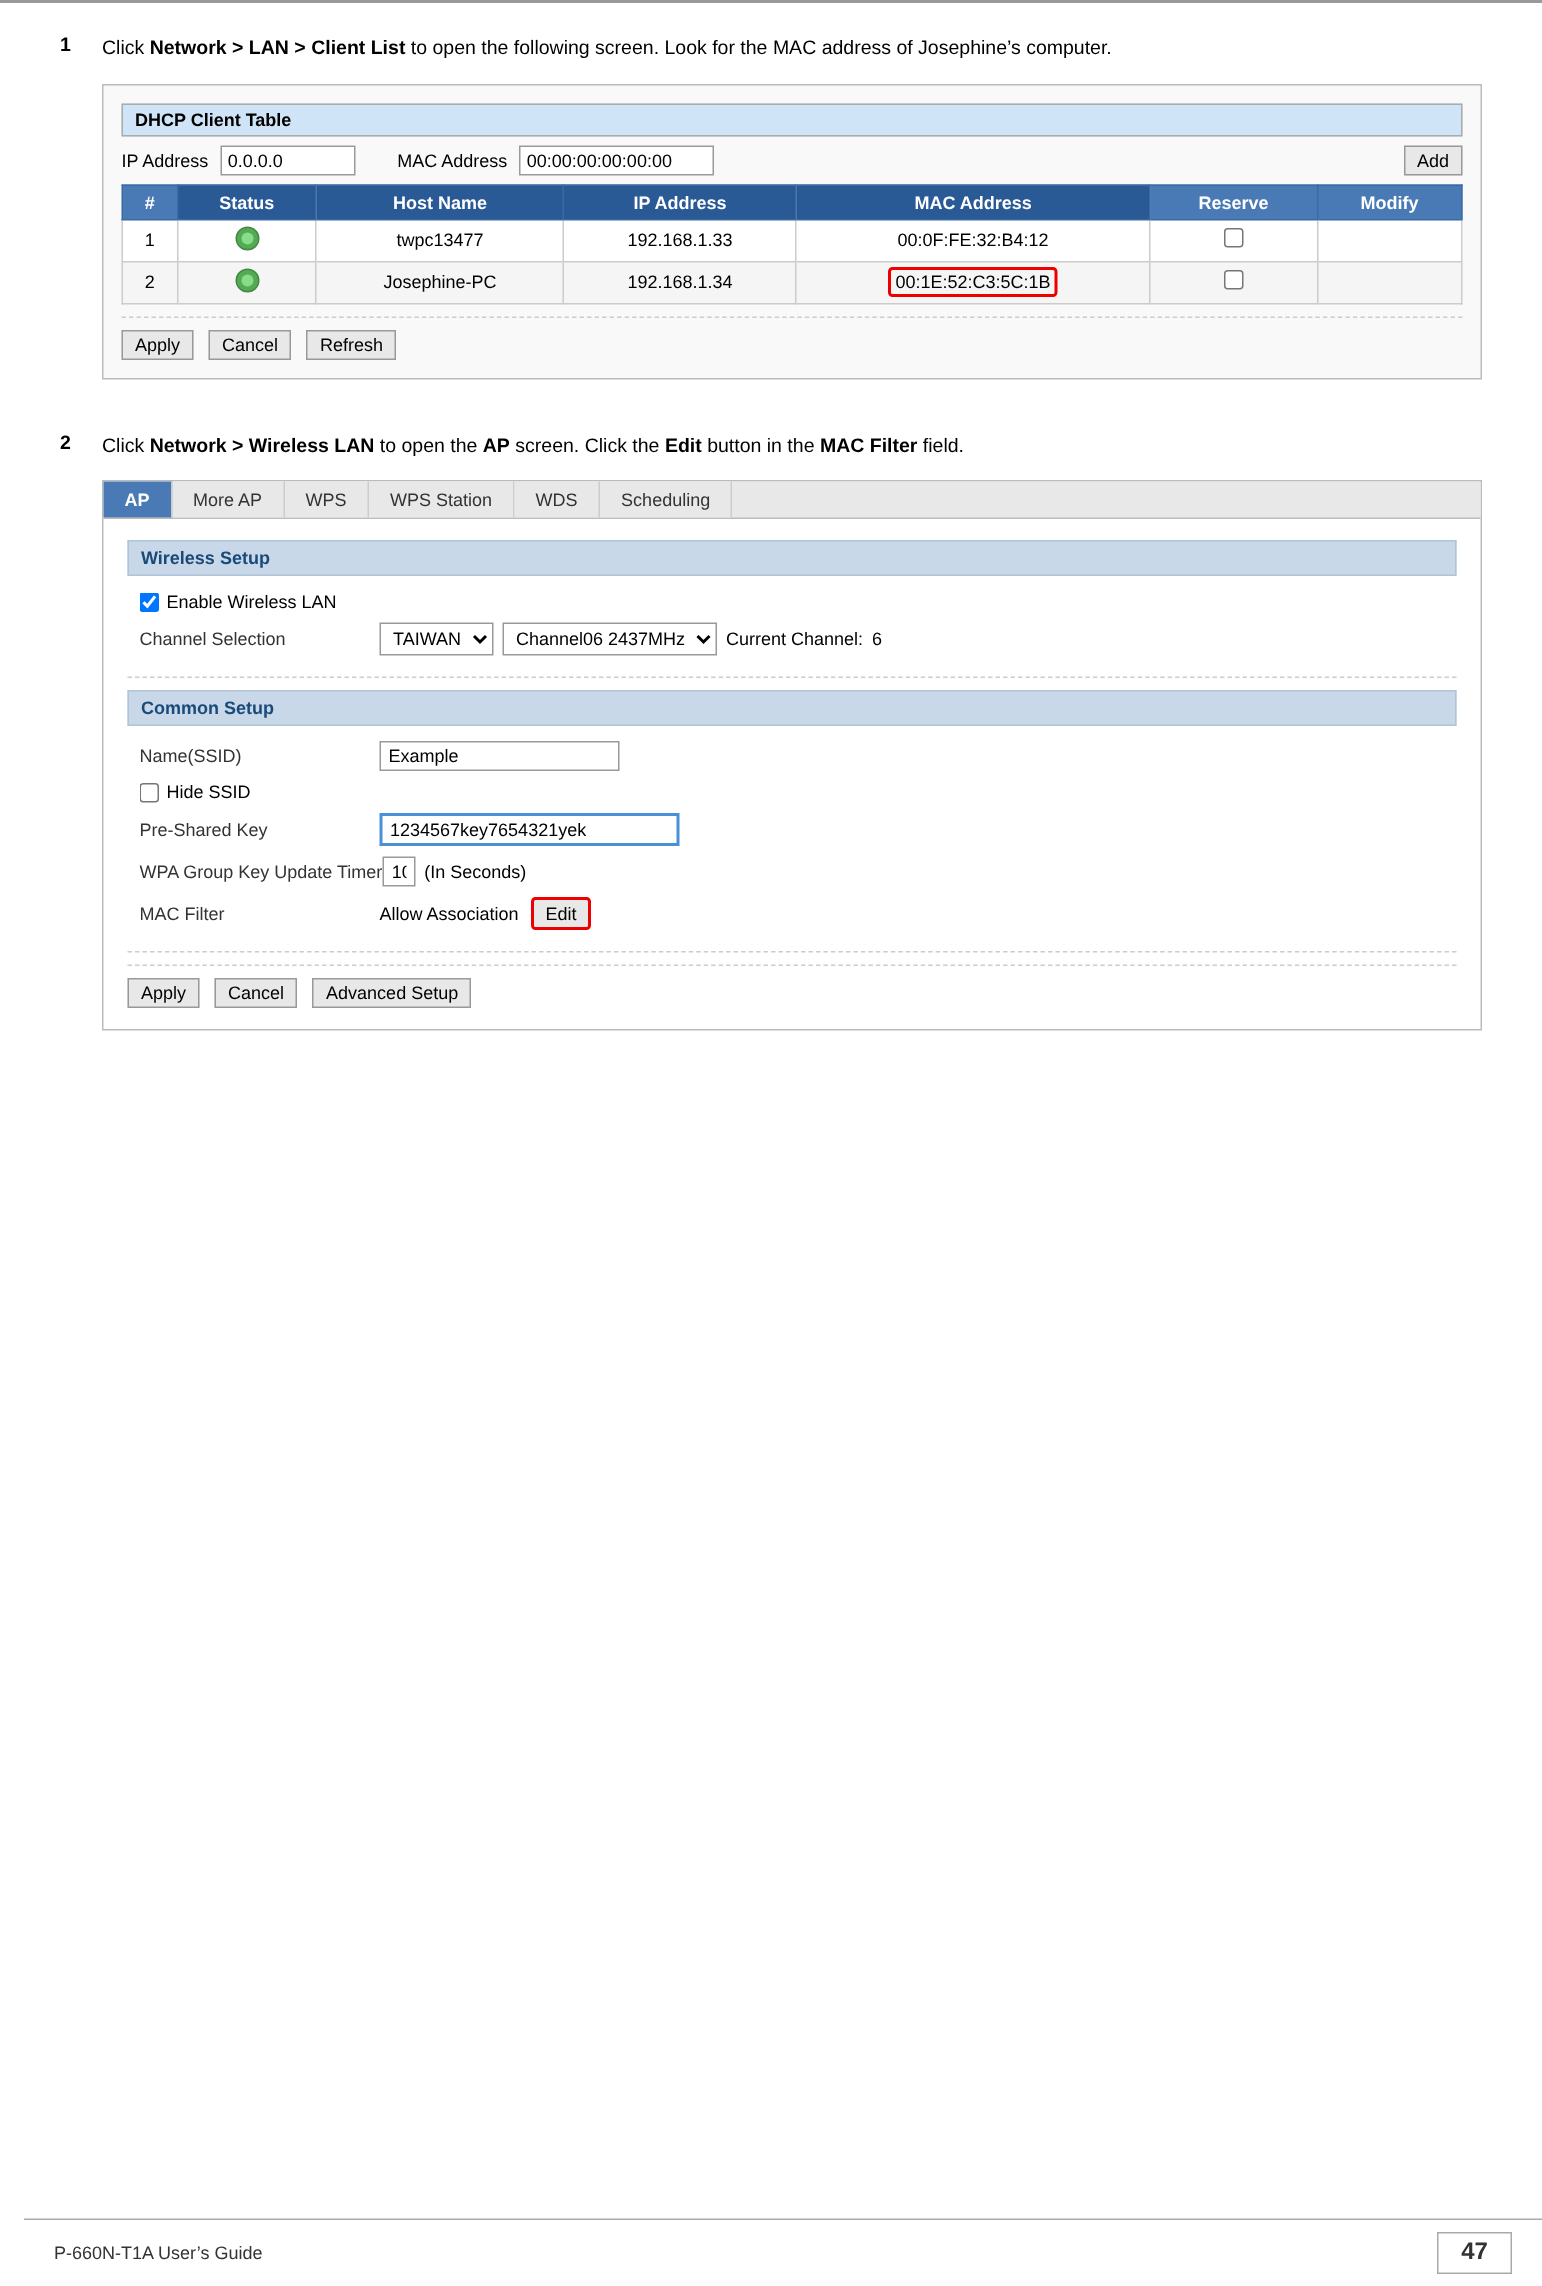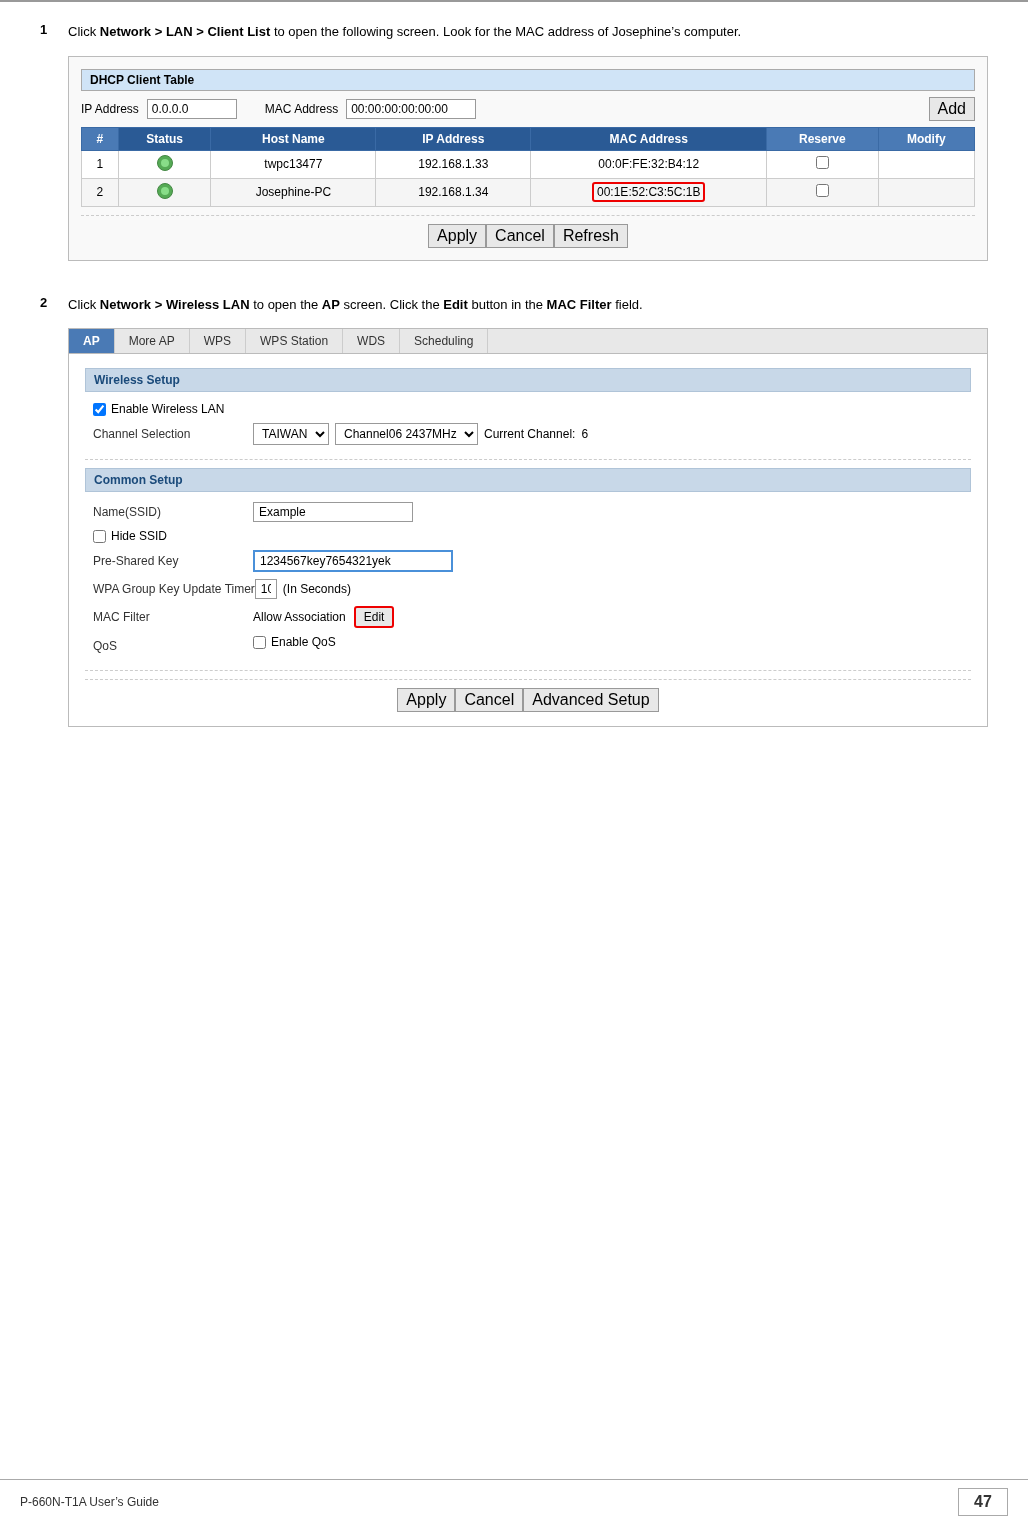--- a/index.html
+++ b/index.html
@@ -72,21 +72,21 @@
     .dhcp-input {
       border: 1px solid #999;
       padding: 2px 4px;
       font-size: 12px;
       background: #fff;
     }
     .btn-small {
       border: 1px solid #999;
       background: #e8e8e8;
       padding: 2px 8px;
-      font-size: 16px;
+      font-size: 12px;
       cursor: pointer;
     }
     .dhcp-table {
       width: 100%;
       border-collapse: collapse;
       font-size: 12px;
       margin-bottom: 8px;
     }
     .dhcp-table th {
       background: #4a7ab5;
@@ -122,21 +122,21 @@
       border-radius: 50%;
     }
     .mac-highlight {
       border: 2px solid #e00;
       border-radius: 3px;
       padding: 1px 3px;
       color: #000;
     }
     .btn-row {
       display: flex;
-      justify-content: center;
+      gap: 10px;
       margin-top: 6px;
       border-top: 1px dashed #ccc;
       padding-top: 8px;
     }
     
     .wlan-screen {
       border: 1px solid #bbb;
       background: #fff;
       padding: 0;
     }
@@ -234,21 +234,21 @@
     }
     .divider-dashed {
       border: none;
       border-top: 1px dashed #ccc;
       margin: 8px 0;
     }
     
     .page-footer {
       position: absolute;
       bottom: 0;
-      left: 0;
+      left: 16px;
       right: 0;
       display: flex;
       justify-content: space-between;
       align-items: center;
       padding: 8px 20px;
       border-top: 1px solid #aaa;
       font-size: 12px;
       color: #333;
     }
     .page-number-box {
@@ -386,27 +386,20 @@
               <input class="form-input" type="text" style="width: 22px;" value="10">
               <span style="margin-left:6px;">(In Seconds)</span>
             </div>
             <div class="form-row">
               <div class="form-label">MAC Filter</div>
               <div class="mac-filter-row">
                 <span>Allow Association</span>
                 <button class="edit-btn">Edit</button>
               </div>
             </div>
-            <div class="form-row">
-              <div class="form-label">QoS</div>
-              <div class="checkbox-row">
-                <input type="checkbox" style="">
-                <label>Enable QoS</label>
-              </div>
-            </div>
           </div>
 
           <hr class="divider-dashed">
 
           <div class="btn-row">
             <button class="btn-small">Apply</button>
             <button class="btn-small">Cancel</button>
             <button class="btn-small">Advanced Setup</button>
           </div>
         </div>

